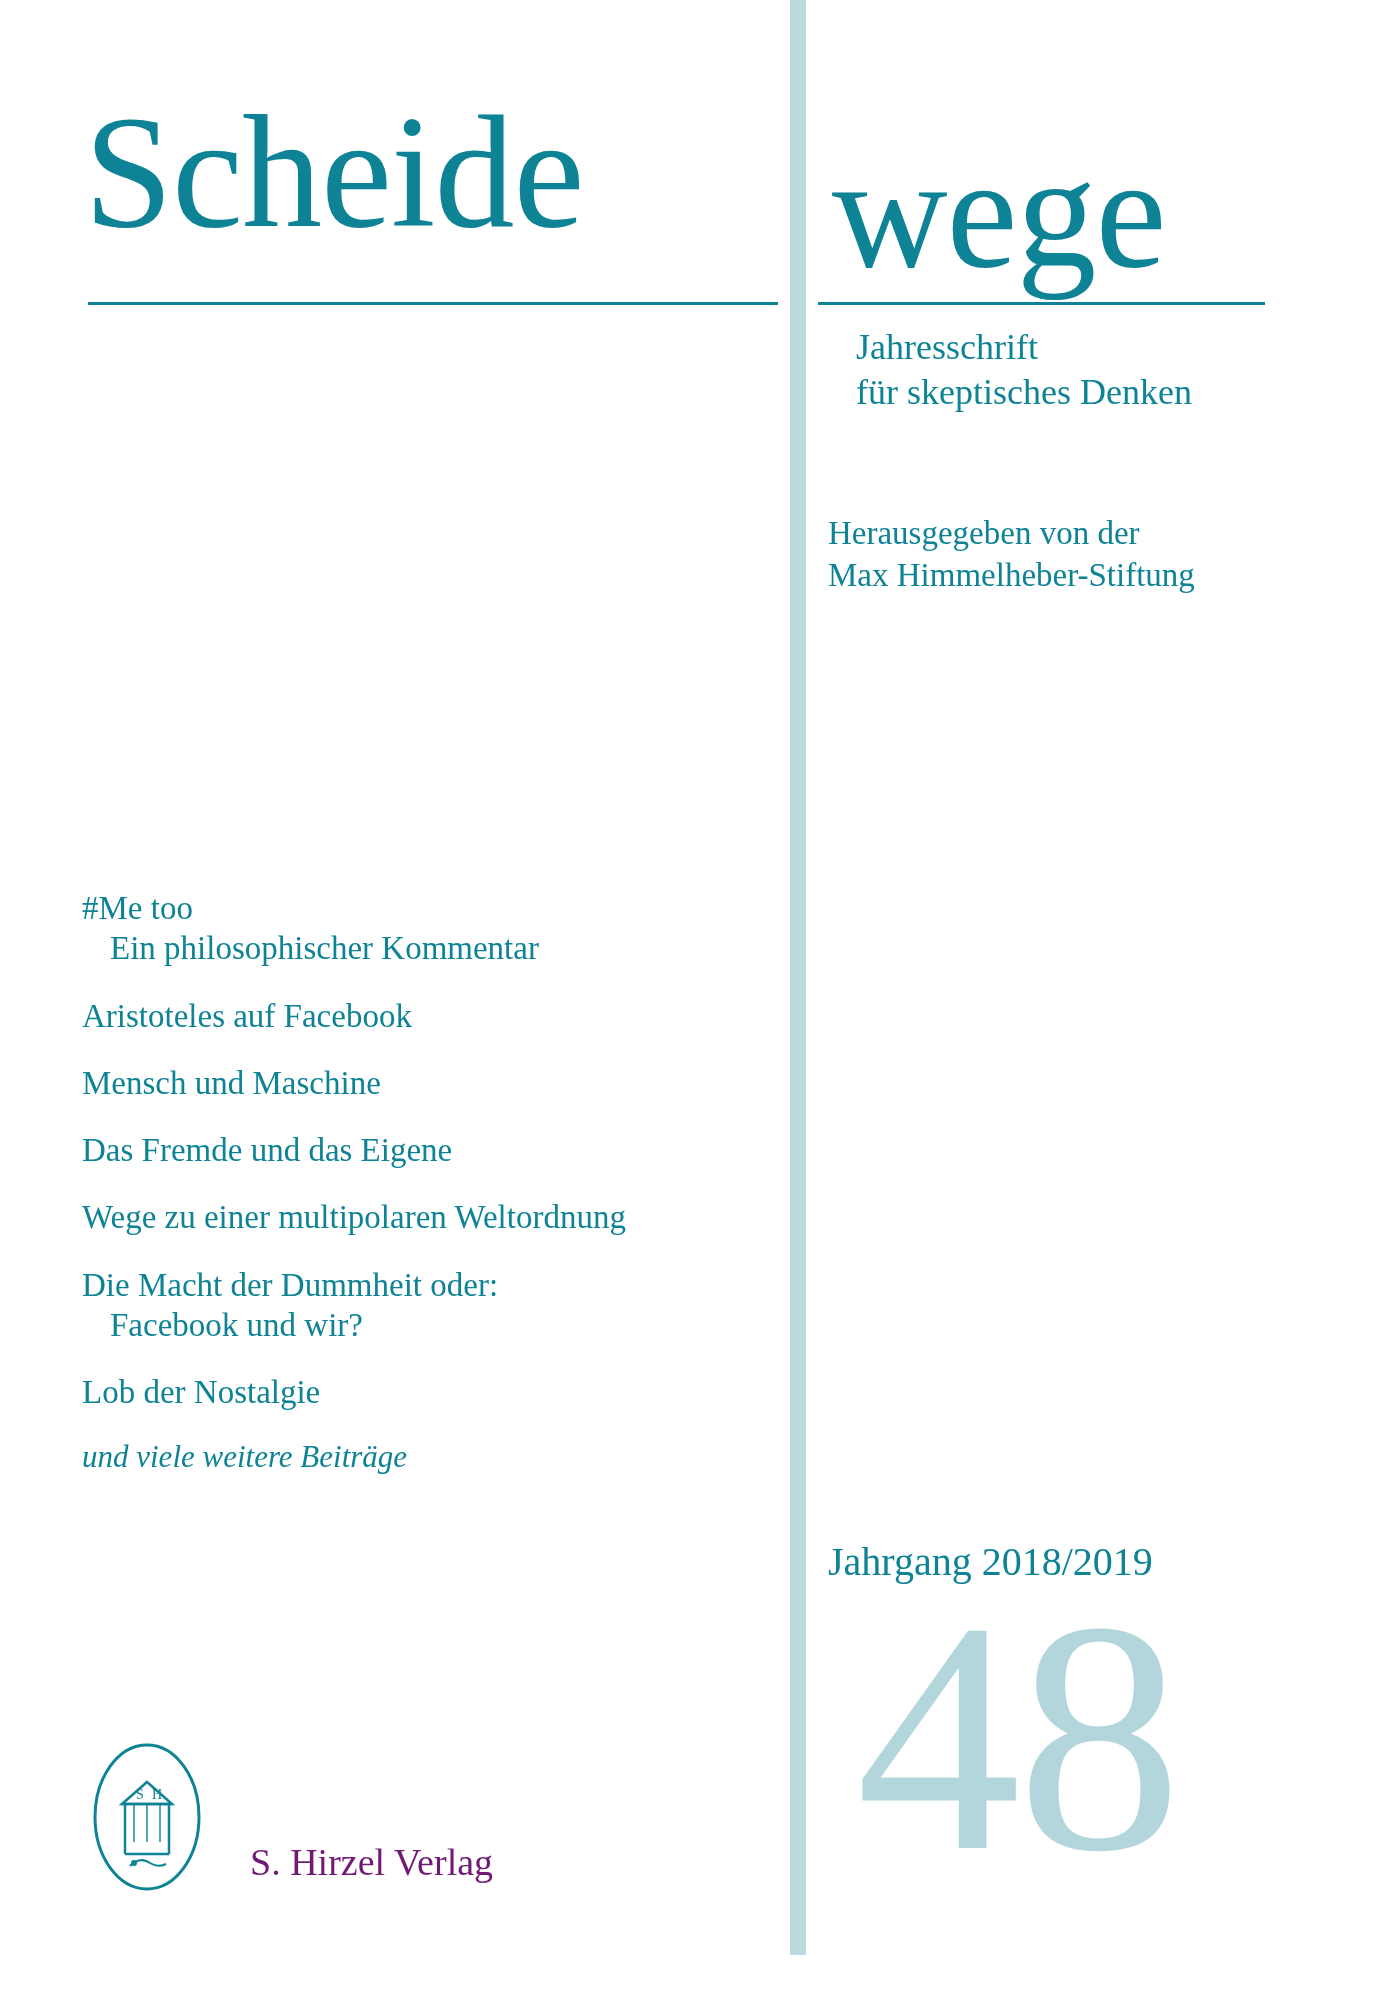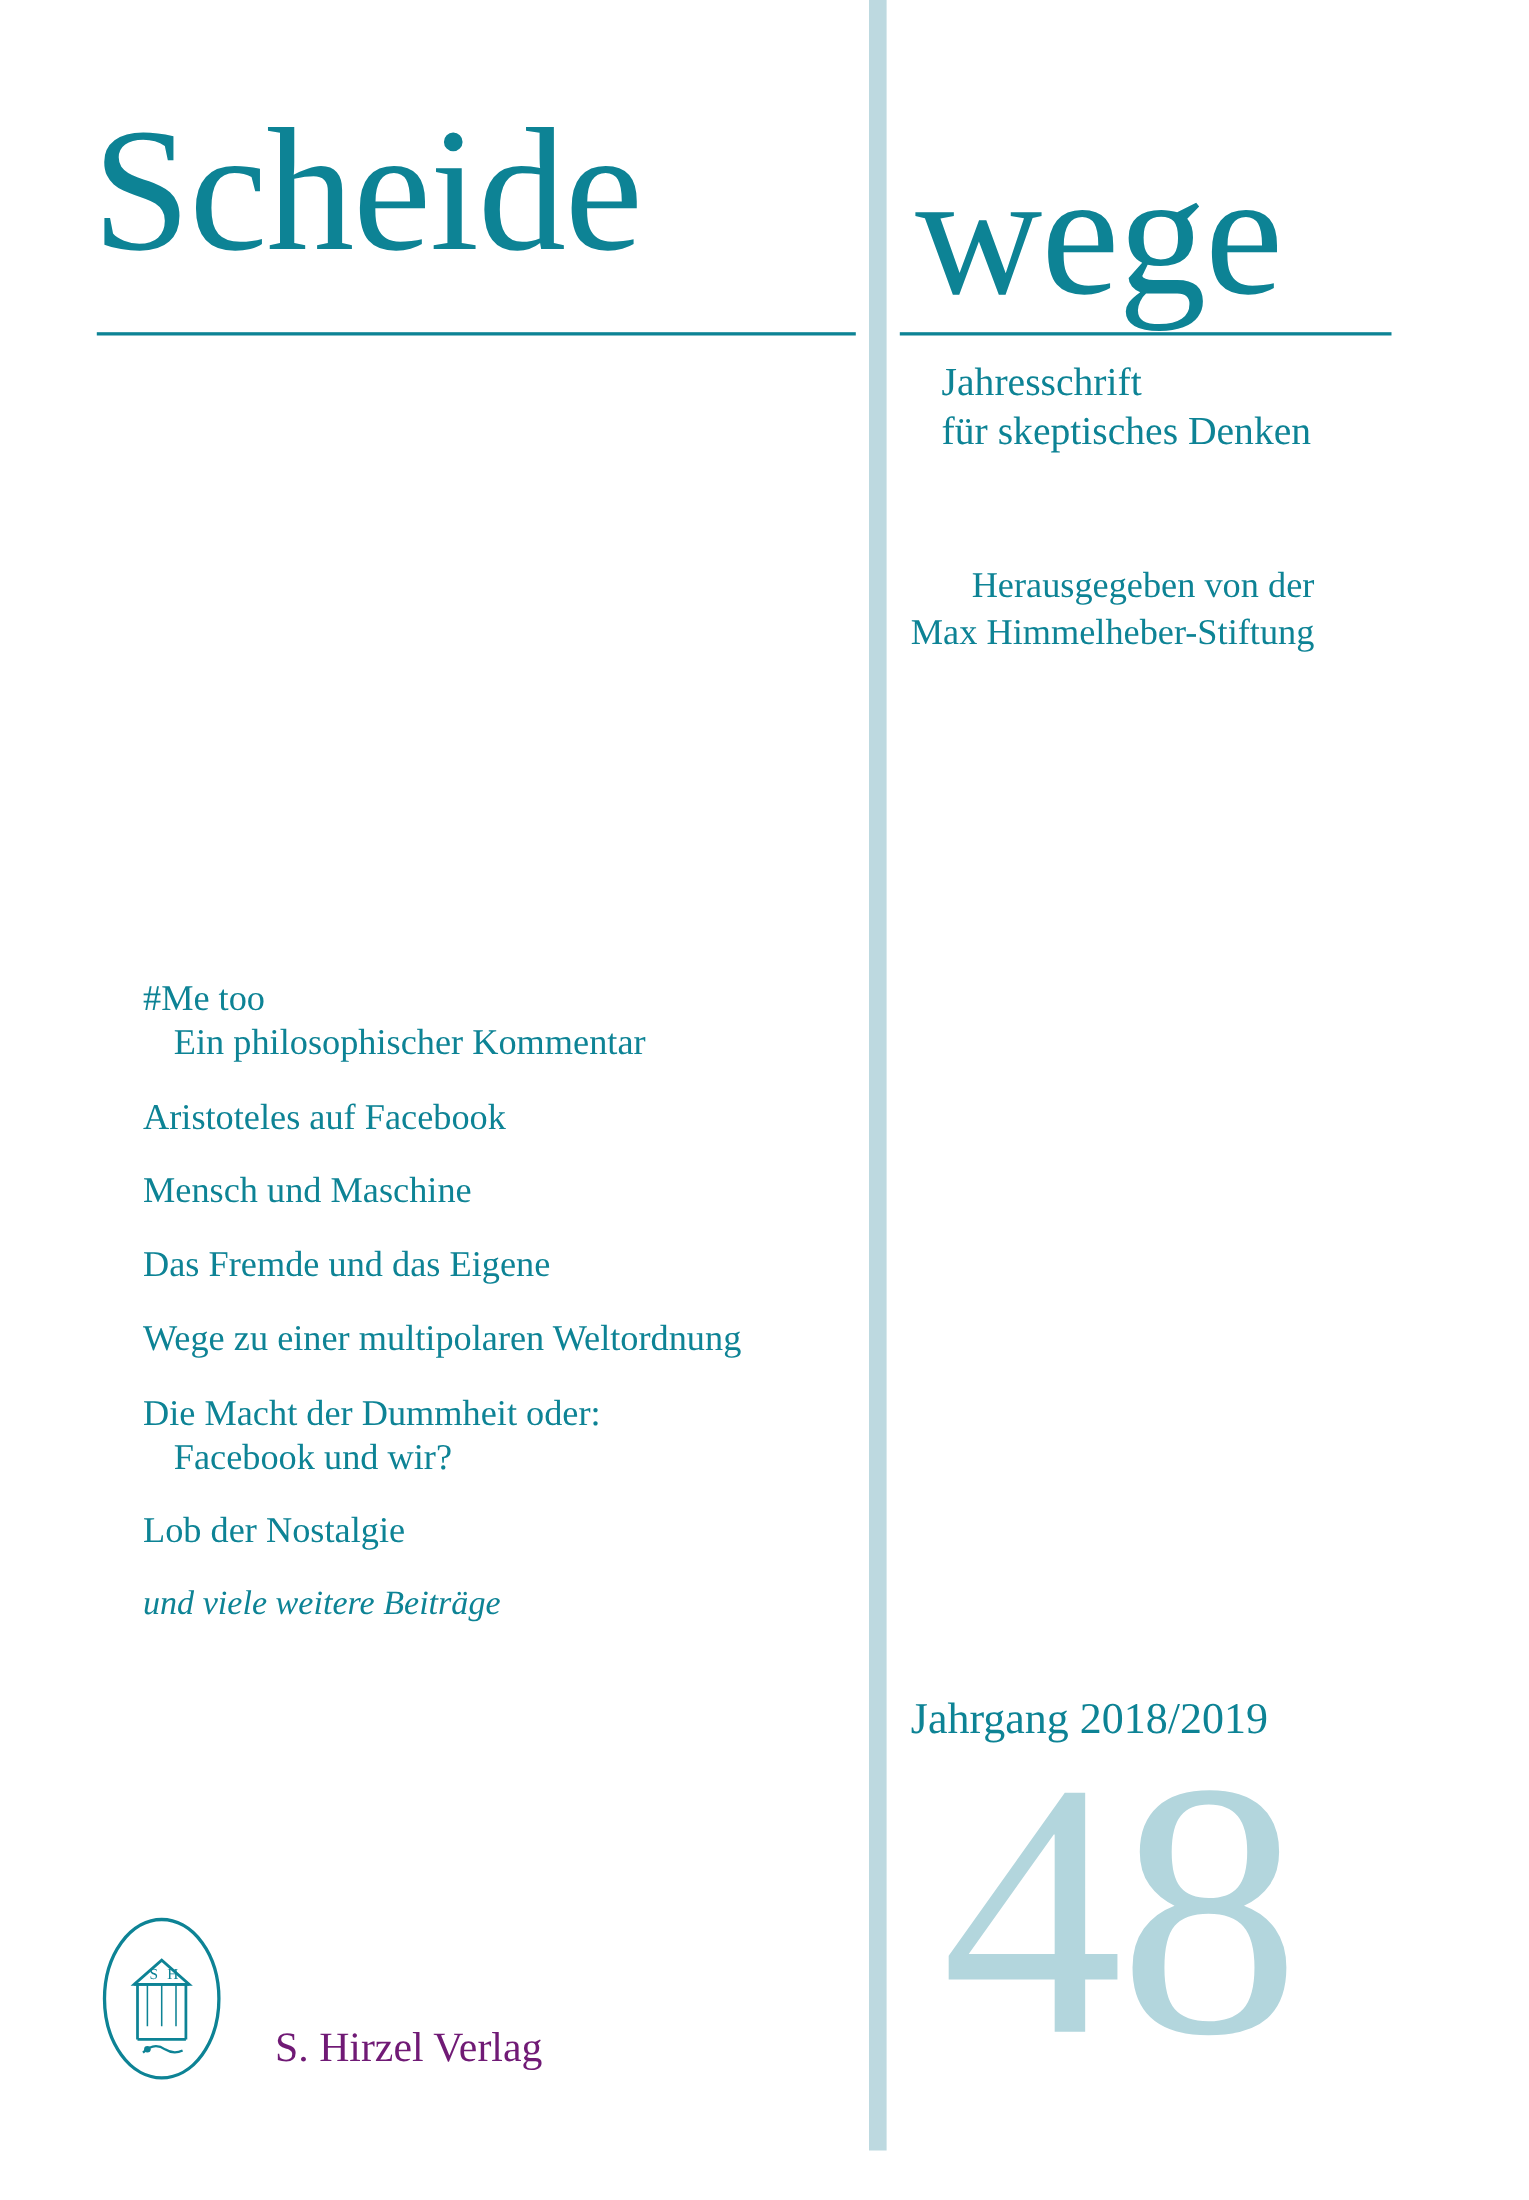--- a/index.html
+++ b/index.html
@@ -86,30 +86,29 @@
   .subtitle div { white-space: nowrap; margin-left: 28px; }
 
   .publisher-block {
     position: absolute;
     left: 828px;
     top: 512px;
     color: #0d8395;
     font-size: 33px;
     line-height: 1.28;
   }
-  .publisher-block div { white-space: nowrap; text-align: right; }
+  .publisher-block div { white-space: nowrap; }
 
   
   .contents {
     position: absolute;
     left: 82px;
     top: 888px;
     width: 700px;
     color: #0d8395;
-    margin-left: 48px;
   }
   .content-item {
     font-size: 33px;
     line-height: 1.22;
     margin-bottom: 27px;
   }
   .content-item .sub {
     display: block;
     padding-left: 28px;
   }

